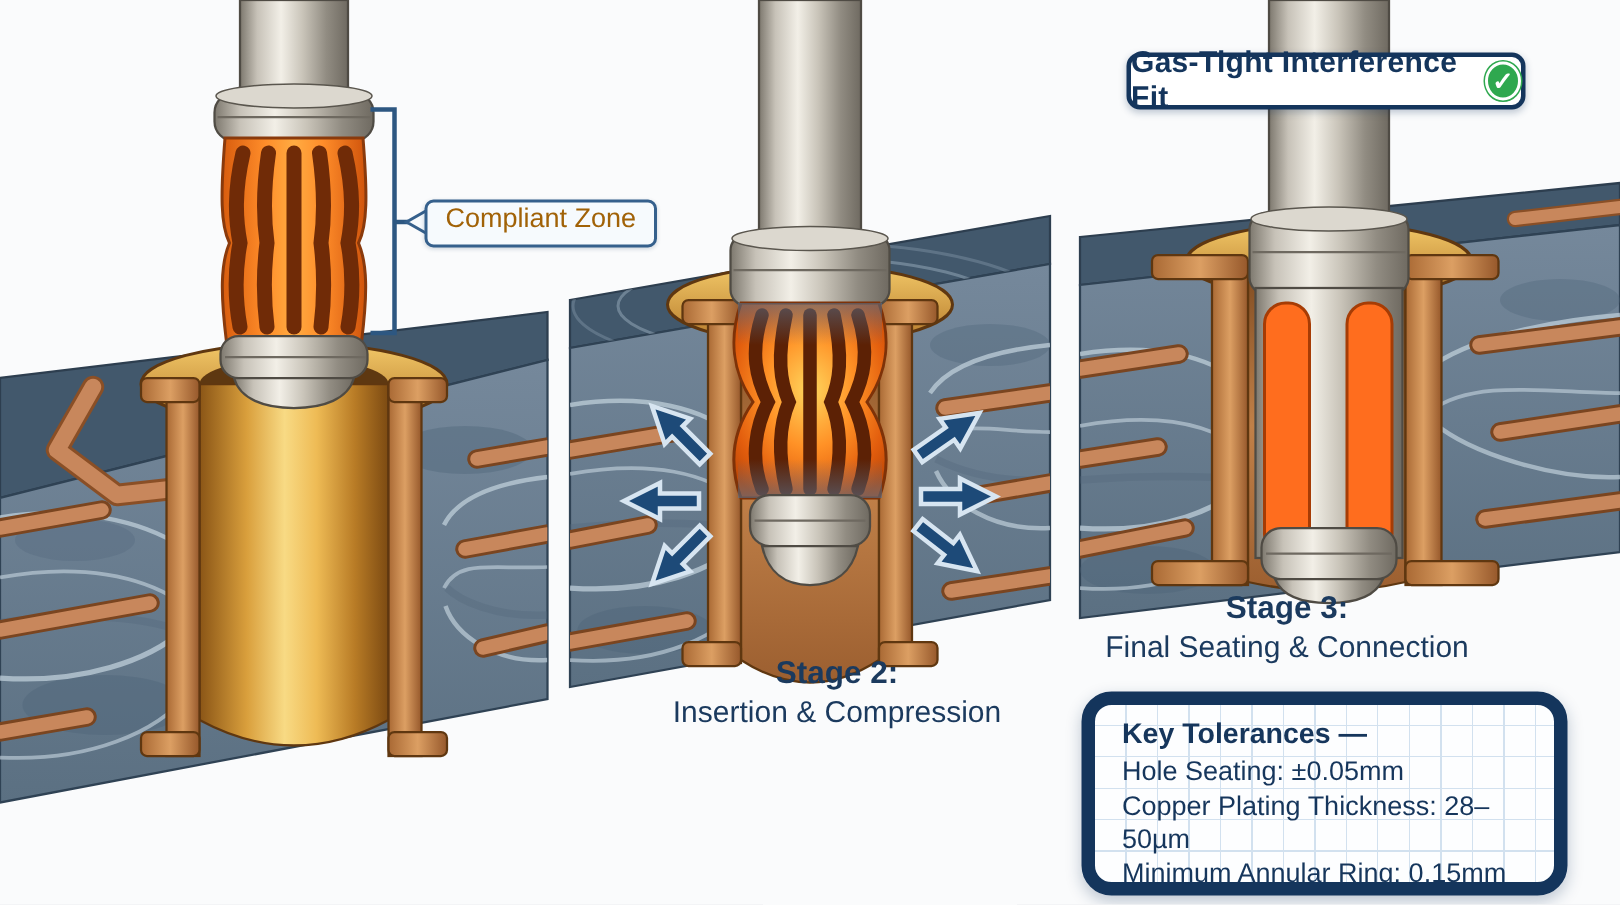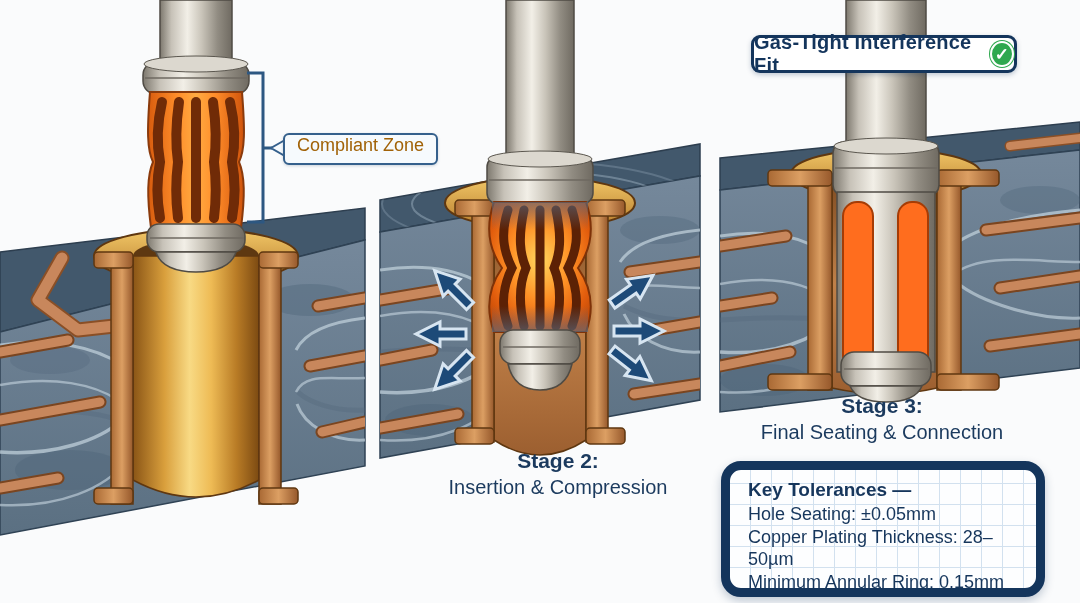--- a/index.html
+++ b/index.html
@@ -28,22 +28,22 @@
     position:absolute;left:283px;top:133px;height:32px;padding:0 12px;
     background:#f6fafd;border:2px solid #35608c;border-radius:6px;
     display:flex;align-items:flex-start;box-sizing:border-box;
     font-size:18px;color:#a16207;box-shadow:0 1px 3px rgba(20,53,92,.2);
   }
   
   .stage-label{position:absolute;width:320px;text-align:center;color:#1b3a5e;line-height:1.28;}
   .stage-label .t{font-size:21px;font-weight:bold;}
   .stage-label .s{font-size:20px;}
   .stage-1{left:47px;top:517px;}
-  .stage-2{left:398px;top:448px;}
-  .stage-3{left:722px;top:393px;}
+  .stage-2{left:398px;top:436px;}
+  .stage-3{left:698px;top:393px;}
   
   .tol-box{
     position:absolute;left:721px;top:461px;width:324px;height:136px;
     border:9px solid #14355c;border-radius:20px;box-sizing:border-box;
     background-color:#fdfeff;
     background-image:
       repeating-linear-gradient(0deg, transparent 0 20px, #d2e1ef 20px 21px),
       repeating-linear-gradient(90deg, transparent 0 20px, #d2e1ef 20px 21px);
     padding:9px 16px 0 18px;overflow:hidden;
     box-shadow:0 4px 10px rgba(20,53,92,.25);

